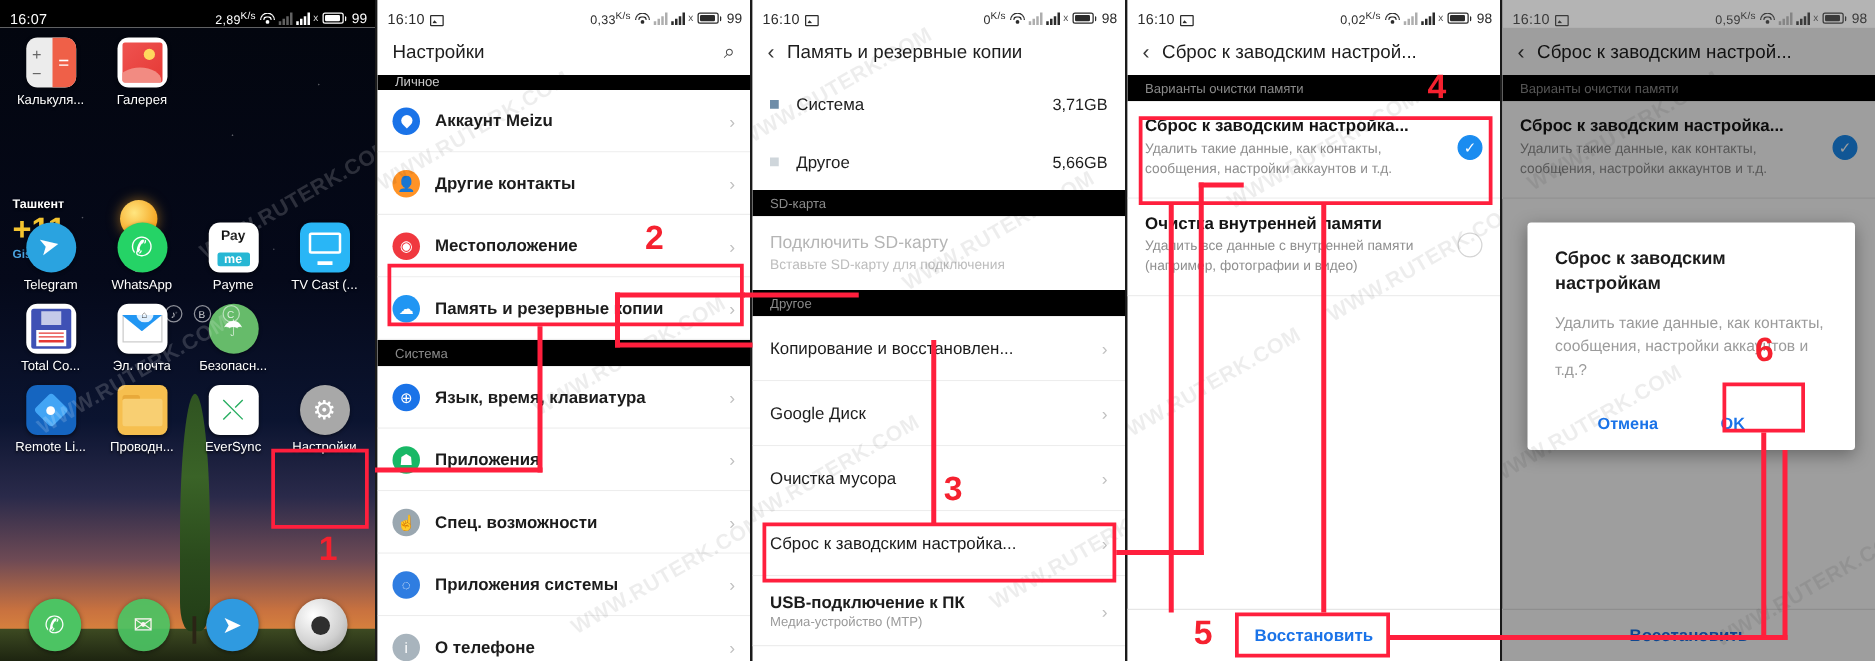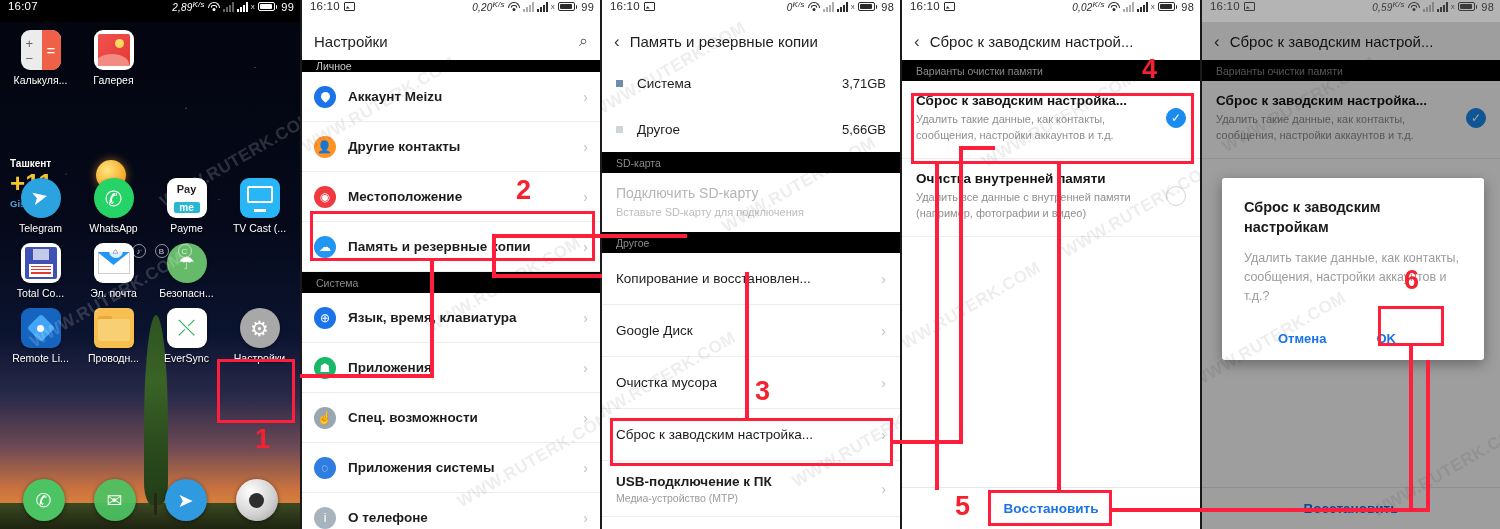--- a/index.html
+++ b/index.html
@@ -12,29 +12,29 @@
   .stage{ position:absolute; inset:0; width:1500px; height:529px; }
 
   
   .panel{ position:absolute; top:0; height:529px; width:300px; overflow:hidden; background:#fff; }
   .p1{ left:0; }   .p2{ left:300px; } .p3{ left:600px; }
   .p4{ left:900px; } .p5{ left:1200px; }
   .panel + .panel{ border-left:2px solid #1a1a1a; }
 
   
   .statusbar{
-    position:relative; height:22px; display:flex; align-items:flex-start;
+    position:relative; height:22px; display:flex; align-items:flex-end;
     padding:0 6px 0 8px; font-size:11.5px; letter-spacing:.2px;
   }
   .sb-dark{ background:#000; color:#fff; }
   .sb-light{ background:#fff; color:#2b2b2b; }
   .sb-grey{ background:#b4b4b4; color:#3a3a3a; }
   .sb-left{ display:flex; align-items:center; gap:4px; }
   .sb-right{ margin-left:auto; display:flex; align-items:center; gap:3px; font-size:11px;}
-  .sb-kb{ font-size:10px;font-style:italic; }
+  .sb-kb{ font-size:10px; }
   .sb-kb sup{ font-size:8px; }
   .pic-icon{ width:11px;height:9px;border:1.2px solid currentColor;border-radius:1px;position:relative;display:inline-block;}
   .pic-icon:after{content:"";position:absolute;left:1px;bottom:1px;width:4px;height:3px;background:currentColor;clip-path:polygon(0 100%,45% 25%,100% 100%);}
   .wifi{ display:inline-block; width:12px; height:10px; position:relative; }
   .wifi i{ position:absolute; left:50%; transform:translateX(-50%); border:1.3px solid currentColor; border-bottom:none;
            border-radius:50% 50% 0 0 / 100% 100% 0 0; }
   .wifi i:nth-child(1){ width:12px; height:6px; top:0; }
   .wifi i:nth-child(2){ width:7px; height:3.6px; top:3px; }
   .wifi i:nth-child(3){ width:3px;height:3px;top:6.5px;border:none;background:currentColor;border-radius:50%;}
   .bars{ display:inline-flex; align-items:flex-end; gap:1px; height:10px; }
@@ -406,21 +406,21 @@
     <div class="wm" style="left:150px;top:150px;">WWW.RUTERK.COM</div>
   </div>
 
   <div class="panel p2">
     <div class="statusbar sb-light">
       <span class="sb-left">
         <span>16:10</span>
         <span class="pic-icon"></span>
       </span>
       <span class="sb-right">
-        <span class="sb-kb"><span>0,20</span><sup>K/s</sup></span>
+        <span class="sb-kb"><span>0,33</span><sup>K/s</sup></span>
         <span class="wifi">
             <i></i>
             <i></i>
             <i></i>
           </span>
         <span class="bars dim">
             <b></b>
             <b></b>
             <b></b>
             <b></b>

